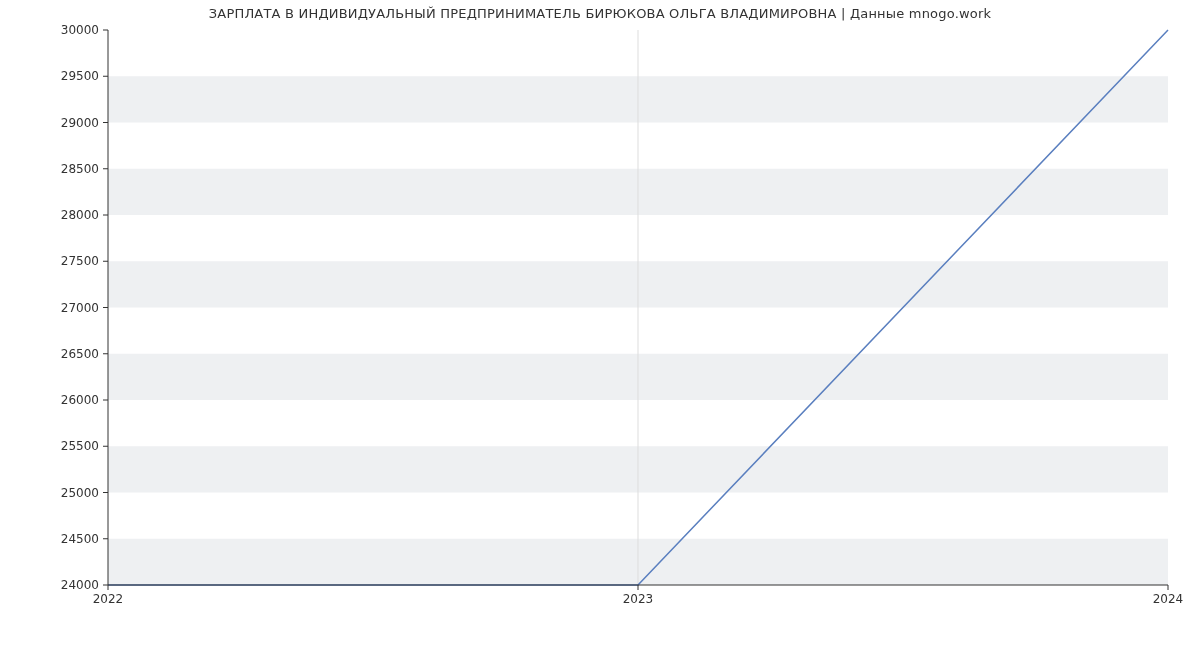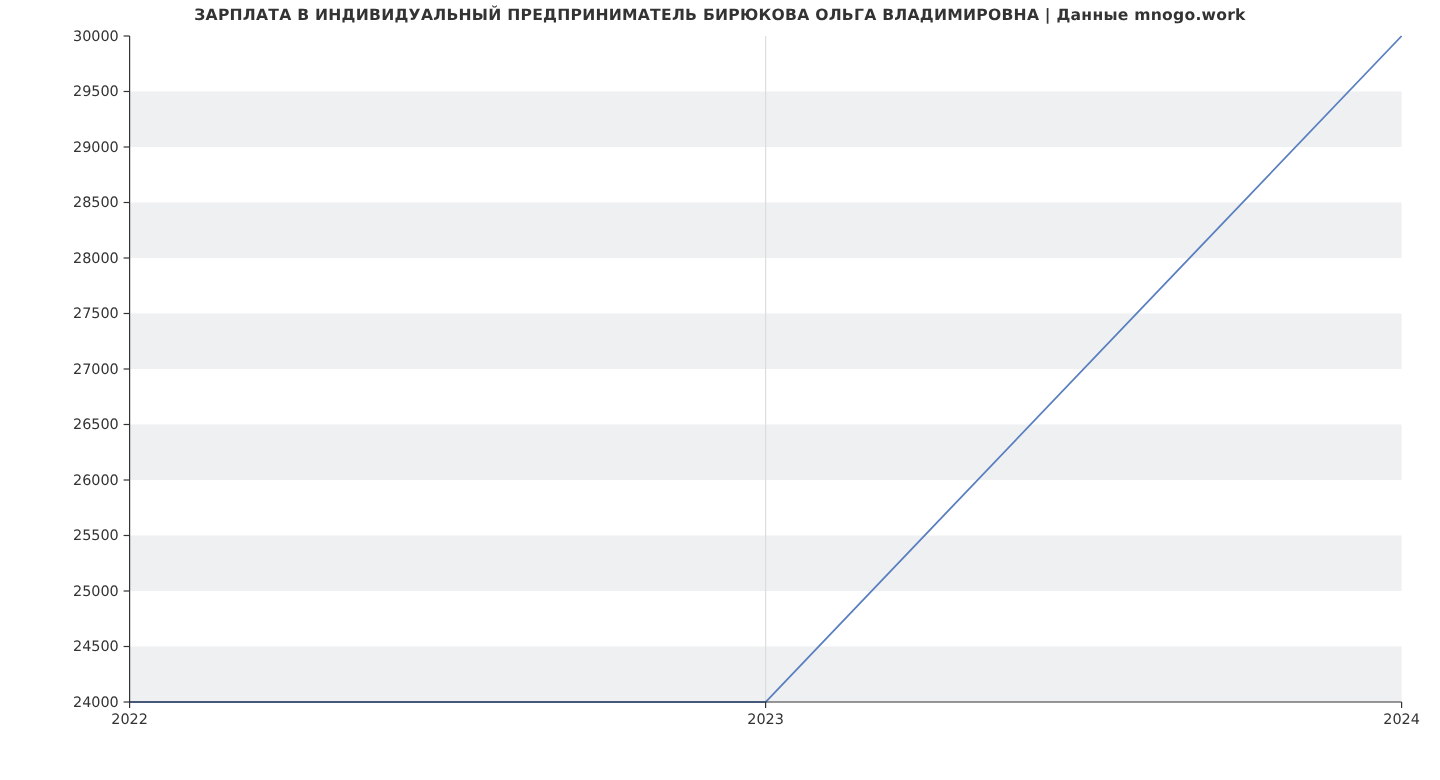--- a/index.html
+++ b/index.html
@@ -16,21 +16,21 @@
     width: 1200px;
     height: 650px;
   }
   .title {
     position: absolute;
     top: 6px;
     left: 0;
     right: 0;
     text-align: center;
     font-size: 13px;
-    font-weight: 700;
+    font-weight: 400;
     color: #333333;
     letter-spacing: 0.2px;
   }
   svg {
     position: absolute;
     left: 0;
     top: 0;
   }
   .axis-line {
     stroke: #333333;

